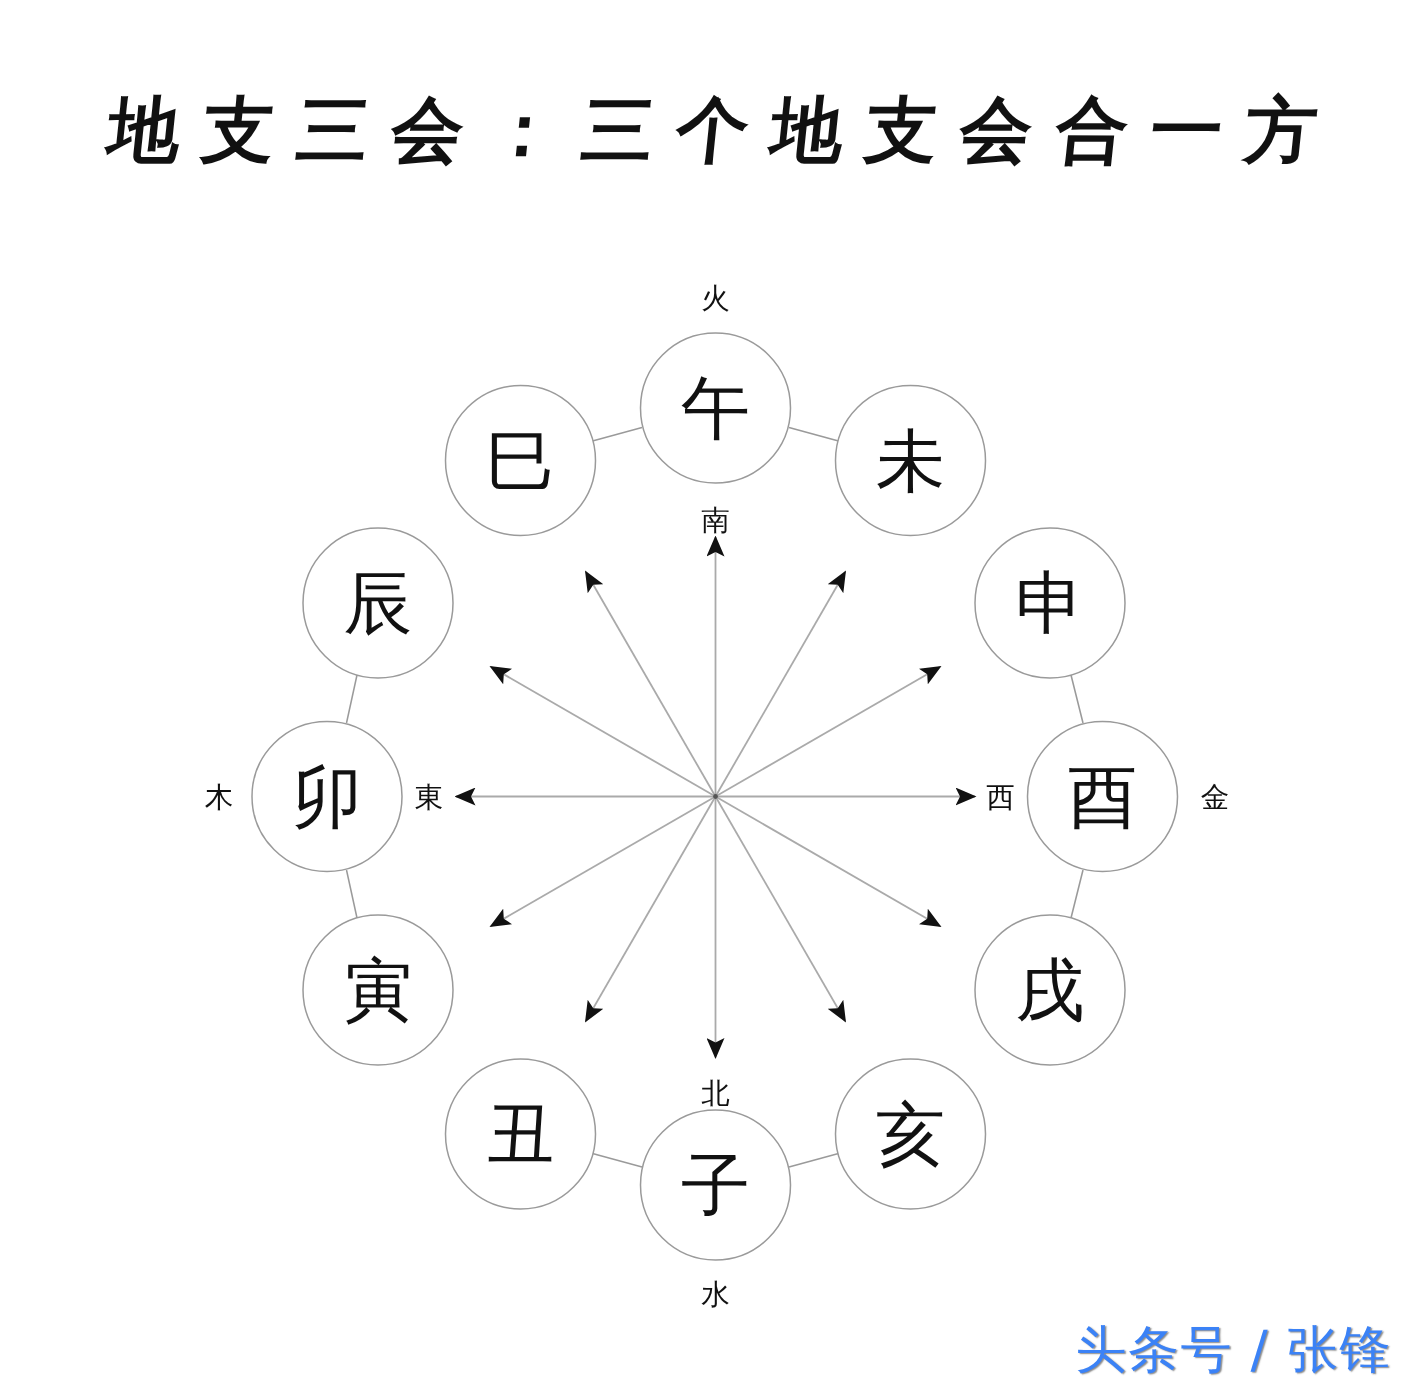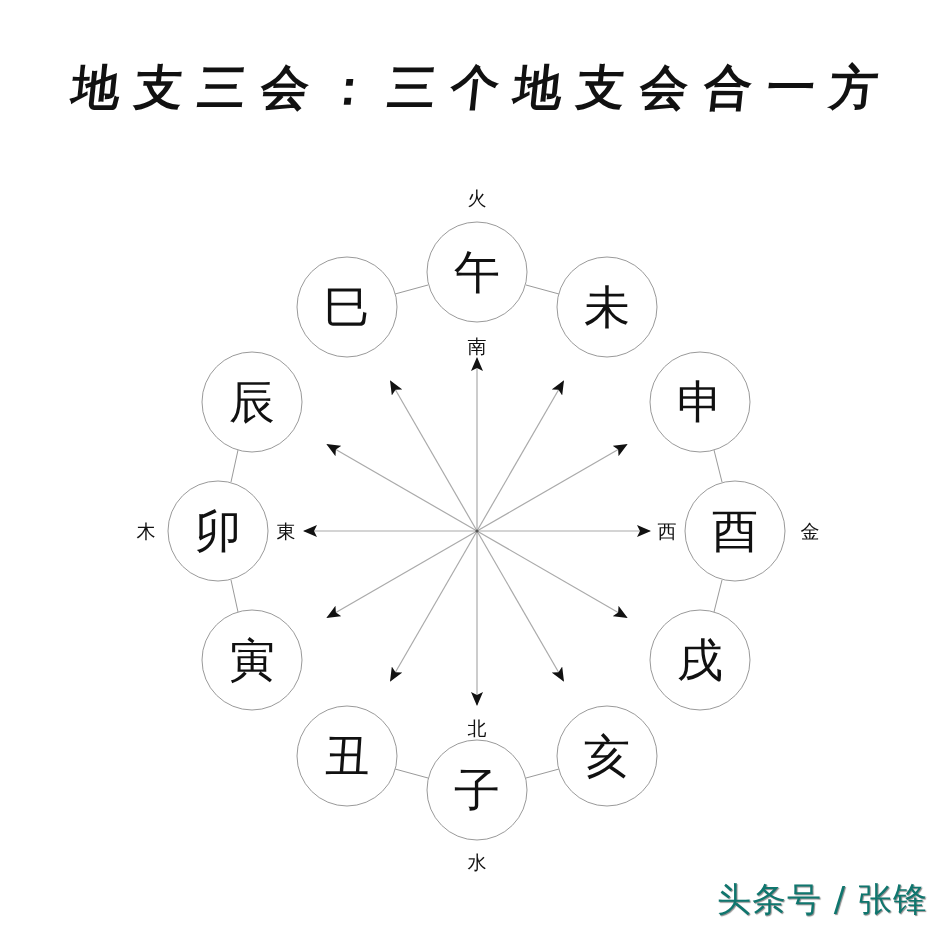--- a/index.html
+++ b/index.html
@@ -48,21 +48,21 @@
       font-family: "DejaVu Serif", "Liberation Serif", serif;
       font-size: 19px;
       fill: #111111;
     }
     .watermark {
       position: absolute;
       right: 22px;
       bottom: 10px;
       font-family: "DejaVu Sans", "Liberation Sans", sans-serif;
       font-size: 34px;
-      color: #0f766e;
+      color: #3b82f6;
       text-shadow: 1px 1px 1px #8a8a8a, -1px -1px 0 #ffffff;
       letter-spacing: 1px;
     }
   </style>
 </head>
 <body>
 
 <div class="title">
   <span>地</span>
   <span>支</span>

